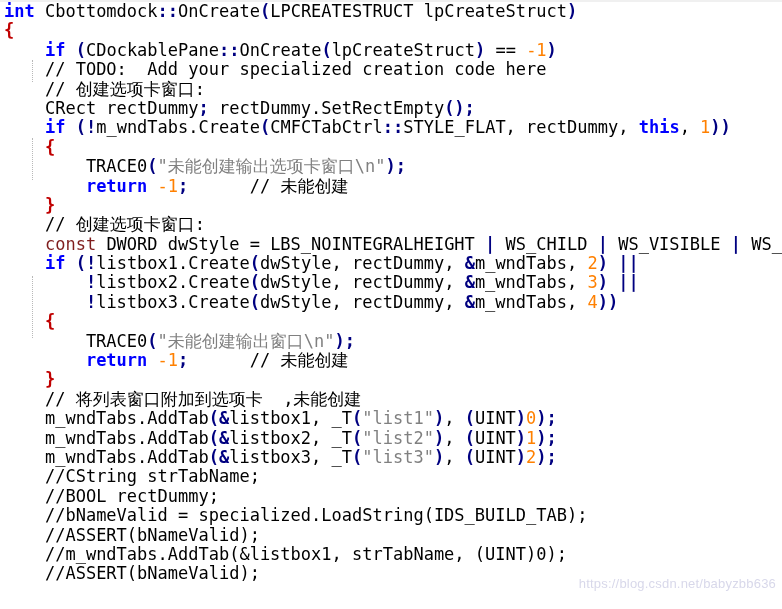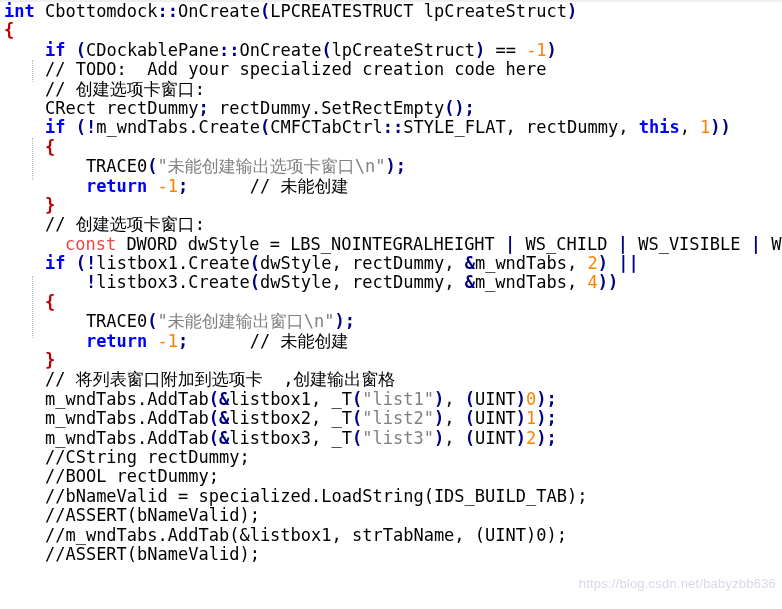--- a/index.html
+++ b/index.html
@@ -51,21 +51,21 @@
   
   .guide {
     position: absolute;
     width: 1px;
     border-left: 1px dotted #b8b8b8;
     pointer-events: none;
   }
 
   
   .kw    { color: #0000ff; font-weight: bold; }
-  .type  { color: #ef4444; margin-left: 20px; }
+  .type  { color: #7f1d1d; }
   .cmt   { color: #000000; }
   .str   { color: #808080; }
   .num   { color: #ff8000; }
   .brace { color: #c00000; font-weight: bold; }
   .punct { color: #000080; font-weight: bold; }
   .pl    { color: #000000; }
 
   
   .watermark {
     position: absolute;
@@ -95,30 +95,31 @@
       <div class="line"><span class="pl">    </span><span class="cmt">// 创建选项卡窗口:</span></div>
       <div class="line"><span class="pl">    CRect rectDummy</span><span class="punct">;</span><span class="pl"> rectDummy.SetRectEmpty</span><span class="punct">()</span><span class="punct">;</span></div>
       <div class="line"><span class="pl">    </span><span class="kw">if</span><span class="pl"> </span><span class="punct">(!</span><span class="pl">m_wndTabs.Create</span><span class="punct">(</span><span class="pl">CMFCTabCtrl</span><span class="punct">::</span><span class="pl">STYLE_FLAT, rectDummy, </span><span class="kw">this</span><span class="pl">, </span><span class="num">1</span><span class="punct">))</span></div>
       <div class="line"><span class="pl">    </span><span class="brace">{</span></div>
       <div class="line"><span class="pl">        TRACE0</span><span class="punct">(</span><span class="str">"未能创建输出选项卡窗口\n"</span><span class="punct">)</span><span class="punct">;</span></div>
       <div class="line"><span class="pl">        </span><span class="kw">return</span><span class="pl"> </span><span class="num">-1</span><span class="punct">;</span><span class="pl">      </span><span class="cmt">// 未能创建</span></div>
       <div class="line"><span class="pl">    </span><span class="brace">}</span></div>
       <div class="line"><span class="pl">    </span><span class="cmt">// 创建选项卡窗口:</span></div>
       <div class="line"><span class="pl">    </span><span class="type">const</span><span class="pl"> DWORD dwStyle = LBS_NOINTEGRALHEIGHT </span><span class="punct">|</span><span class="pl"> WS_CHILD </span><span class="punct">|</span><span class="pl"> WS_VISIBLE </span><span class="punct">|</span><span class="pl"> WS_HSCROLL </span><span class="punct">|</span><span class="pl"> WS_VSCROLL</span><span class="punct">;</span></div>
       <div class="line"><span class="pl">    </span><span class="kw">if</span><span class="pl"> </span><span class="punct">(!</span><span class="pl">listbox1.Create</span><span class="punct">(</span><span class="pl">dwStyle, rectDummy, </span><span class="punct">&amp;</span><span class="pl">m_wndTabs, </span><span class="num">2</span><span class="punct">)</span><span class="pl"> </span><span class="punct">||</span></div>
+      <div class="line"><span class="pl">        </span><span class="punct">!</span><span class="pl">listbox2.Create</span><span class="punct">(</span><span class="pl">dwStyle, rectDummy, </span><span class="punct">&amp;</span><span class="pl">m_wndTabs, </span><span class="num">3</span><span class="punct">)</span><span class="pl"> </span><span class="punct">||</span></div>
       <div class="line"><span class="pl">        </span><span class="punct">!</span><span class="pl">listbox3.Create</span><span class="punct">(</span><span class="pl">dwStyle, rectDummy, </span><span class="punct">&amp;</span><span class="pl">m_wndTabs, </span><span class="num">4</span><span class="punct">))</span></div>
       <div class="line"><span class="pl">    </span><span class="brace">{</span></div>
       <div class="line"><span class="pl">        TRACE0</span><span class="punct">(</span><span class="str">"未能创建输出窗口\n"</span><span class="punct">)</span><span class="punct">;</span></div>
       <div class="line"><span class="pl">        </span><span class="kw">return</span><span class="pl"> </span><span class="num">-1</span><span class="punct">;</span><span class="pl">      </span><span class="cmt">// 未能创建</span></div>
       <div class="line"><span class="pl">    </span><span class="brace">}</span></div>
-      <div class="line"><span class="pl">    </span><span class="cmt">// 将列表窗口附加到选项卡  ,创建输出窗格</span></div>
+      <div class="line"><span class="pl">    </span><span class="cmt">// 将列表窗口附加到选项卡  ,未能创建</span></div>
       <div class="line"><span class="pl">    m_wndTabs.AddTab</span><span class="punct">(&amp;</span><span class="pl">listbox1, _T</span><span class="punct">(</span><span class="str">"list1"</span><span class="punct">)</span><span class="pl">, </span><span class="punct">(</span><span class="pl">UINT</span><span class="punct">)</span><span class="num">0</span><span class="punct">)</span><span class="punct">;</span></div>
       <div class="line"><span class="pl">    m_wndTabs.AddTab</span><span class="punct">(&amp;</span><span class="pl">listbox2, _T</span><span class="punct">(</span><span class="str">"list2"</span><span class="punct">)</span><span class="pl">, </span><span class="punct">(</span><span class="pl">UINT</span><span class="punct">)</span><span class="num">1</span><span class="punct">)</span><span class="punct">;</span></div>
       <div class="line"><span class="pl">    m_wndTabs.AddTab</span><span class="punct">(&amp;</span><span class="pl">listbox3, _T</span><span class="punct">(</span><span class="str">"list3"</span><span class="punct">)</span><span class="pl">, </span><span class="punct">(</span><span class="pl">UINT</span><span class="punct">)</span><span class="num">2</span><span class="punct">)</span><span class="punct">;</span></div>
-      <div class="line"><span class="pl">    </span><span class="cmt">//CString rectDummy;</span></div>
+      <div class="line"><span class="pl">    </span><span class="cmt">//CString strTabName;</span></div>
       <div class="line"><span class="pl">    </span><span class="cmt">//BOOL rectDummy;</span></div>
       <div class="line"><span class="pl">    </span><span class="cmt">//bNameValid = specialized.LoadString(IDS_BUILD_TAB);</span></div>
       <div class="line"><span class="pl">    </span><span class="cmt">//ASSERT(bNameValid);</span></div>
       <div class="line"><span class="pl">    </span><span class="cmt">//m_wndTabs.AddTab(&amp;listbox1, strTabName, (UINT)0);</span></div>
       <div class="line"><span class="pl">    </span><span class="cmt">//ASSERT(bNameValid);</span></div>
     </div>
 
   <div class="watermark">https://blog.csdn.net/babyzbb636</div>
 
 <div class="guide" style="left: 32px; top: 60px; height: 22px;"></div>

